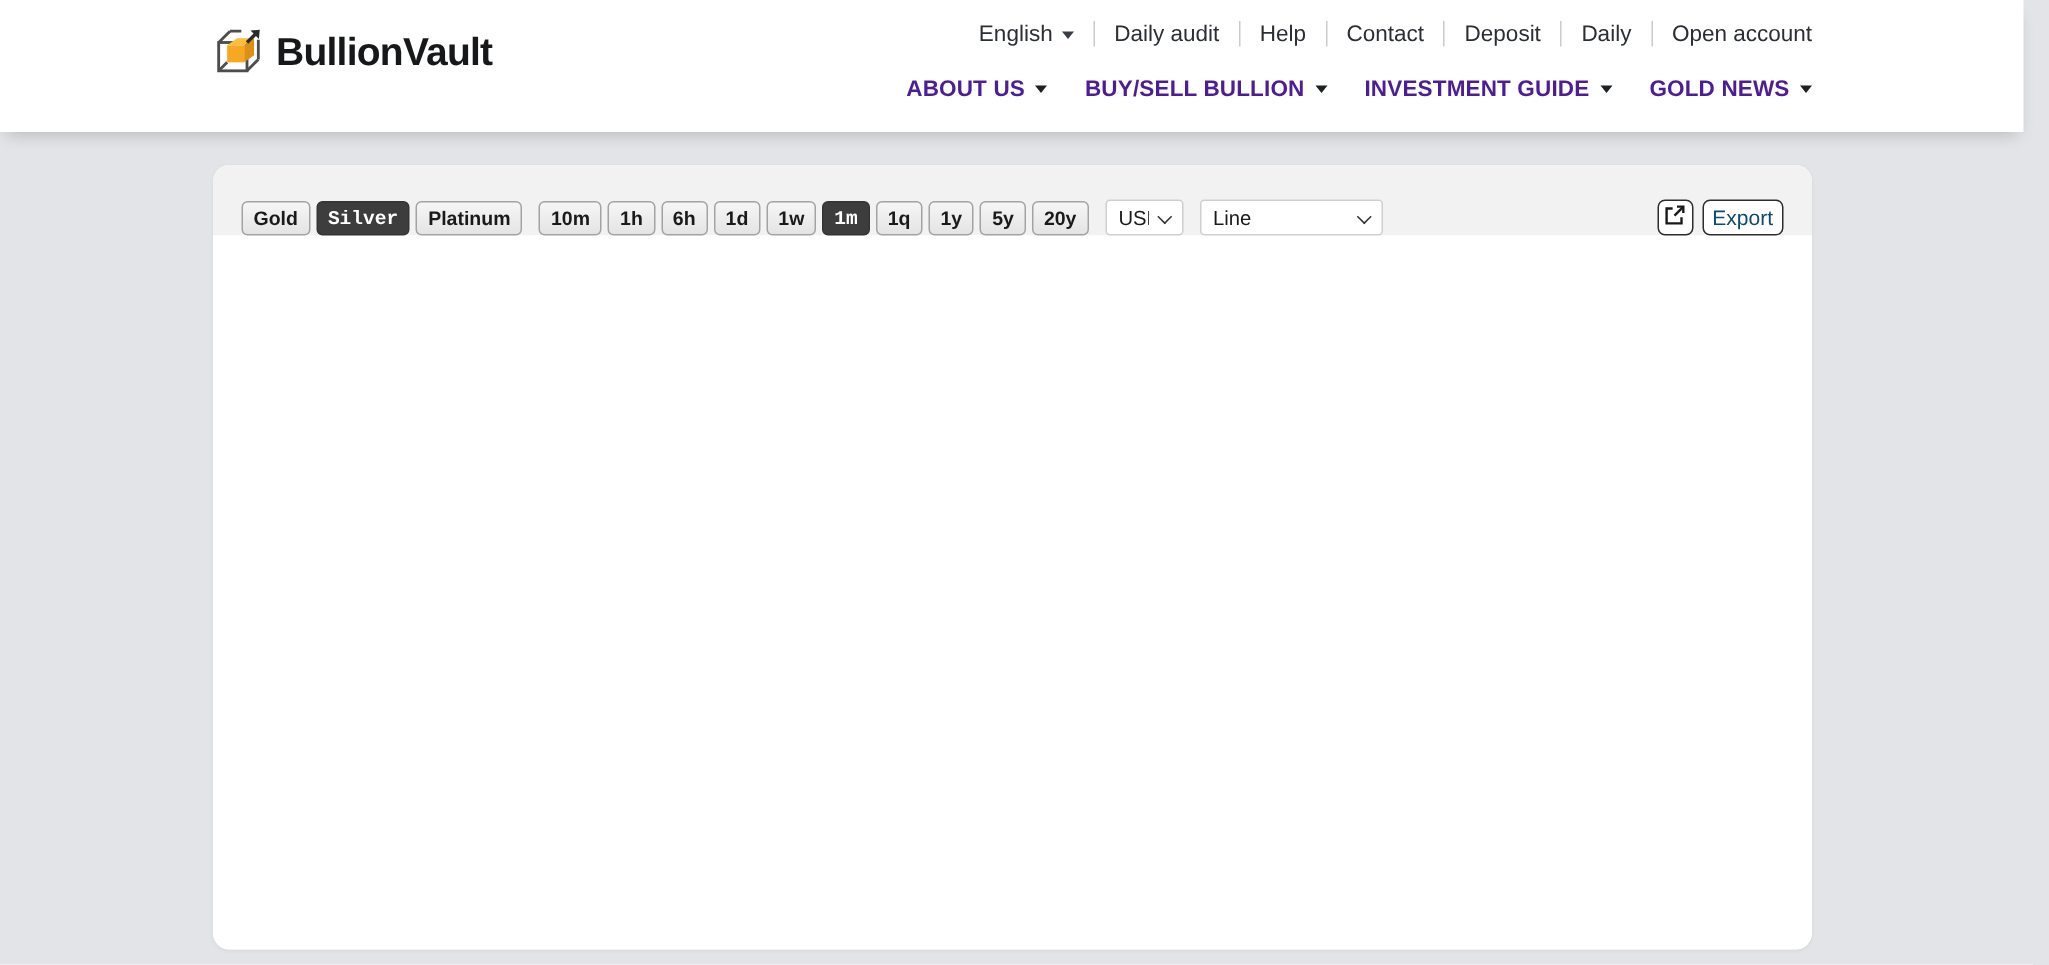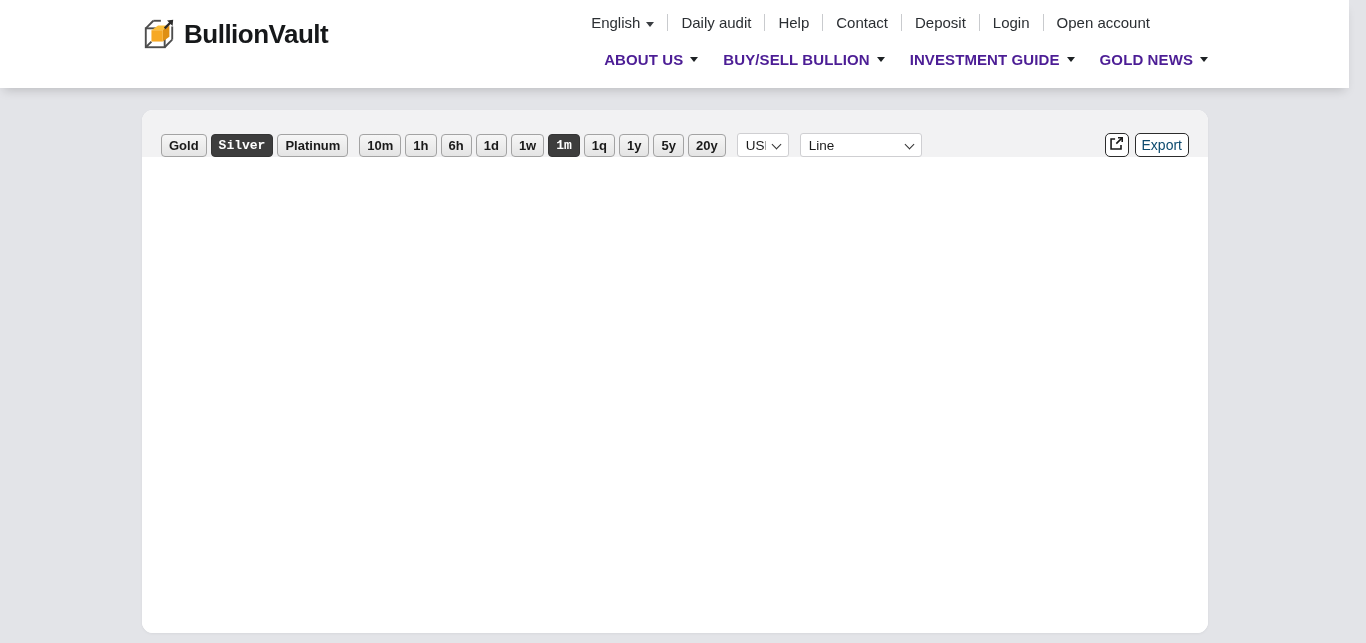--- a/index.html
+++ b/index.html
@@ -37,21 +37,21 @@
   .brand-name {
     font-size: 26px;
     font-weight: 700;
     letter-spacing: -0.5px;
     color: #16181a;
   }
 
   .header-right {
     display: flex;
     flex-direction: column;
-    align-items: flex-start;
+    align-items: flex-end;
   }
 
   
   .utility-nav {
     display: flex;
     align-items: center;
     margin-top: 14px;
     font-size: 15px;
     color: #2b2f33;
   }
@@ -250,21 +250,21 @@
         <span class="utility-item"><span>English</span><span class="caret-down"></span></span>
         <span class="utility-sep"></span>
         <span class="utility-item">Daily audit</span>
         <span class="utility-sep"></span>
         <span class="utility-item">Help</span>
         <span class="utility-sep"></span>
         <span class="utility-item">Contact</span>
         <span class="utility-sep"></span>
         <span class="utility-item">Deposit</span>
         <span class="utility-sep"></span>
-        <span class="utility-item">Login</span>
+        <span class="utility-item">Daily</span>
         <span class="utility-sep"></span>
         <span class="utility-item">Open account</span>
       </div>
 
       <div class="main-nav">
         <span class="nav-item">
             <span>ABOUT US</span>
             <span class="caret-down"></span>
           </span>
         <span class="nav-item">

